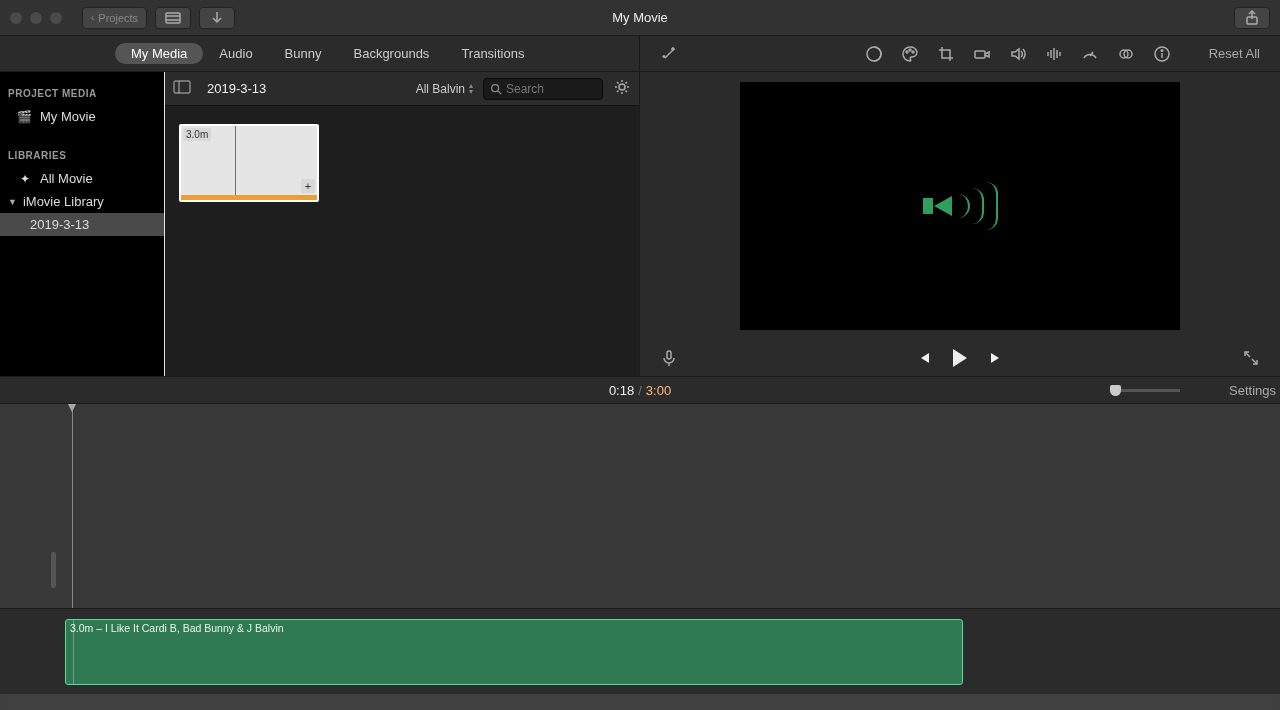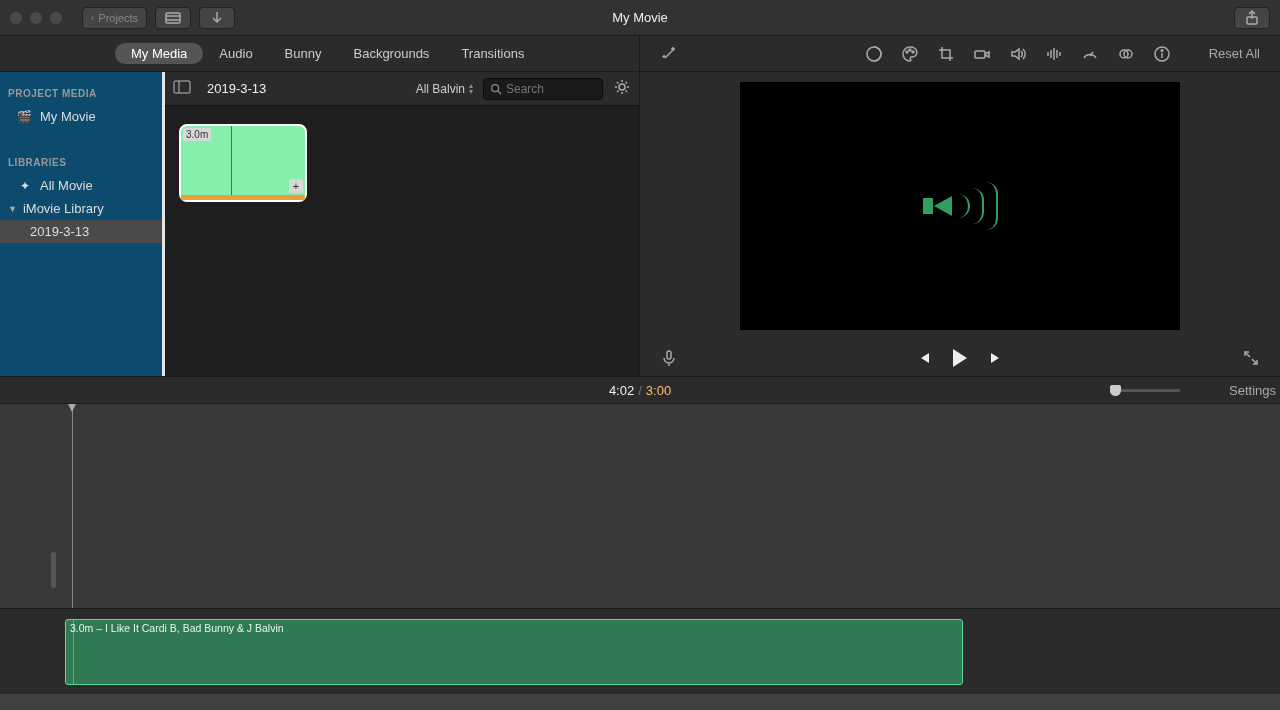--- a/index.html
+++ b/index.html
@@ -12,39 +12,39 @@
 .tb-btn.projects { gap: 4px; }
 .tb-chevron { font-size: 10px; }
 .titlebar-center { position: absolute; left: 50%; transform: translateX(-50%); font-size: 13px; color: #eee; font-weight: 500; }
 .titlebar-right { margin-left: auto; }
 .main-row { display: flex; height: 340px; }
 .left-panel { width: 640px; display: flex; flex-direction: column; border-right: 1px solid #1a1a1a; background: #2b2b2b; }
 .tabs-bar { height: 36px; display: flex; align-items: center; padding-left: 115px; gap: 0; background: #2b2b2b; border-bottom: 1px solid #1a1a1a; }
 .tab { padding: 3px 16px; font-size: 13px; color: #ccc; border-radius: 12px; }
 .tab.active { background: #555; color: #fff; }
 .left-content { flex: 1; display: flex; }
-.sidebar { width: 165px; background: #0c4a6e; border-right: 3px solid #e5e5e5; padding-top: 10px; }
+.sidebar { width: 165px; background: #000000; border-right: 1px solid #e5e5e5; padding-top: 10px; }
 .sidebar-heading { font-size: 10px; font-weight: 700; color: #999; padding: 6px 8px; letter-spacing: 0.5px; }
 .sidebar-item { display: flex; align-items: center; gap: 8px; padding: 4px 8px 4px 18px; font-size: 13px; color: #ddd; }
 .sidebar-item.selected { background: #4a4a4a; }
 .sidebar-item.indent2 { padding-left: 30px; }
 .sidebar-icon { width: 14px; display: flex; justify-content: center; font-size: 12px; }
 .disclosure { font-size: 9px; color: #aaa; margin-right: -2px; }
 .browser { flex: 1; background: #1e1e1e; display: flex; flex-direction: column; }
 .browser-header { height: 34px; display: flex; align-items: center; padding: 0 8px; gap: 10px; border-bottom: 1px solid #111; background: #2b2b2b; }
 .list-toggle-icon { width: 18px; height: 14px; fill: #bbb; }
 .event-name { font-size: 13px; color: #eee; font-weight: 500; margin-left: 6px; }
 .browser-header-spacer { flex: 1; }
 .clips-filter { display: flex; align-items: center; gap: 4px; font-size: 12px; color: #ccc; }
 .updown { font-size: 8px; line-height: 6px; display: flex; flex-direction: column; color: #888; }
 .search-field { display: flex; align-items: center; background: #1a1a1a; border: 1px solid #0a0a0a; border-radius: 4px; padding: 2px 6px; height: 22px; width: 120px; }
 .search-field input { background: transparent; border: none; outline: none; color: #888; font-size: 12px; margin-left: 4px; width: 80px; }
 .gear-icon { color: #aaa; font-size: 15px; }
 .clip-grid { padding: 18px 14px; }
-.clip-thumb { width: 128px; height: 78px; background: #86efac; border: 2px solid #fff; position: relative; border-radius: 8px; }
+.clip-thumb { width: 140px; height: 78px; background: #e5e5e5; border: 2px solid #fff; position: relative; border-radius: 2px; }
 .clip-duration { position: absolute; top: 2px; left: 2px; background: #d8d8d8; color: #333; font-size: 10px; padding: 1px 3px; border-radius: 2px; }
 .clip-playhead { position: absolute; top: 0; bottom: 5px; left: 40%; width: 1px; background: rgba(0,0,0,0.5); }
 .clip-waveform { position: absolute; bottom: 0; left: 0; right: 0; height: 5px; background: #e8a038; }
 .clip-add { position: absolute; right: 2px; bottom: 7px; width: 14px; height: 14px; background: #d8d8d8; display: flex; align-items: center; justify-content: center; font-size: 11px; color: #333; border-radius: 2px; }
 .right-panel { flex: 1; display: flex; flex-direction: column; background: #2b2b2b; }
 .toolbar { height: 36px; display: flex; align-items: center; padding: 0 20px; border-bottom: 1px solid #1a1a1a; }
 .toolbar-left { display: flex; gap: 14px; }
 .toolbar-icons { display: flex; gap: 18px; margin-left: auto; align-items: center; }
 .tool-icon { width: 18px; height: 18px; display: flex; align-items: center; justify-content: center; color: #aaa; font-size: 14px; }
 .reset-all { margin-left: 20px; font-size: 13px; color: #aaa; }
@@ -136,21 +136,21 @@
       <div class="tab">Backgrounds</div>
       <div class="tab">Transitions</div>
     </div>
     <div class="left-content">
       <div class="sidebar">
         <div class="sidebar-heading">PROJECT MEDIA</div>
         <div class="sidebar-item">
           <span class="sidebar-icon">🎬</span>
           <span>My Movie</span>
         </div>
-        <div class="sidebar-heading" style="margin-top:23px">LIBRARIES</div>
+        <div class="sidebar-heading" style="margin-top:16px">LIBRARIES</div>
         <div class="sidebar-item">
           <span class="sidebar-icon">✦</span>
           <span>All Movie</span>
         </div>
         <div class="sidebar-item" style="padding-left:8px">
           <span class="disclosure">▼</span>
           <span>iMovie Library</span>
         </div>
         <div class="sidebar-item indent2 selected">
           <span>2019-3-13</span>
@@ -319,21 +319,21 @@
               </svg>
           </span>
         </div>
       </div>
     </div>
   </div>
 </div>
 
 <div class="timecode-bar">
   <div class="timecode-center">
-    <span class="time-current">4:02</span>
+    <span class="time-current">0:18</span>
     <span class="time-sep">/</span>
     <span class="time-total">3:00</span>
   </div>
   <div class="zoom-slider">
     <div class="zoom-track">
       <div class="zoom-thumb"></div>
     </div>
   </div>
   <span class="settings-link">Settings</span>
 </div>

